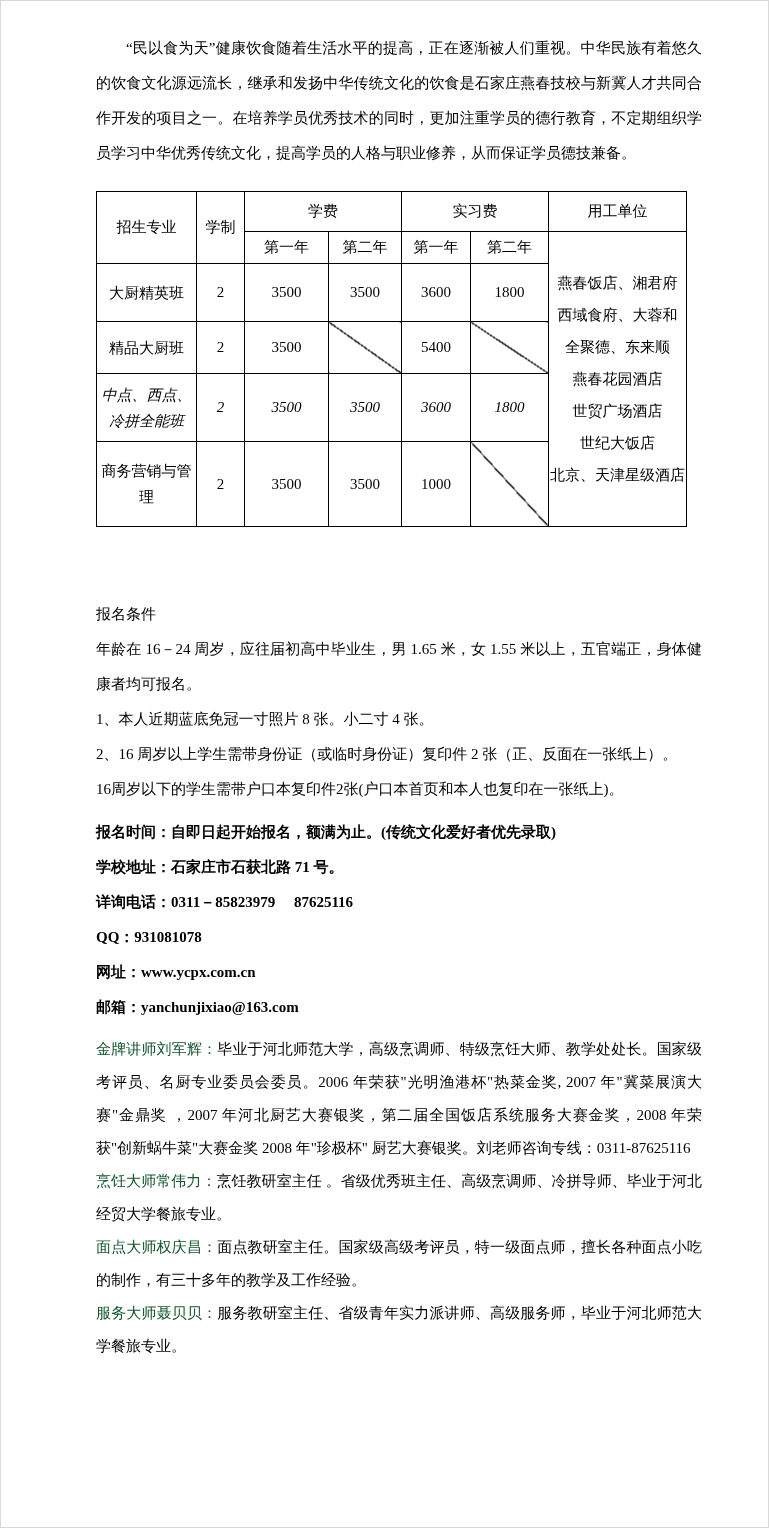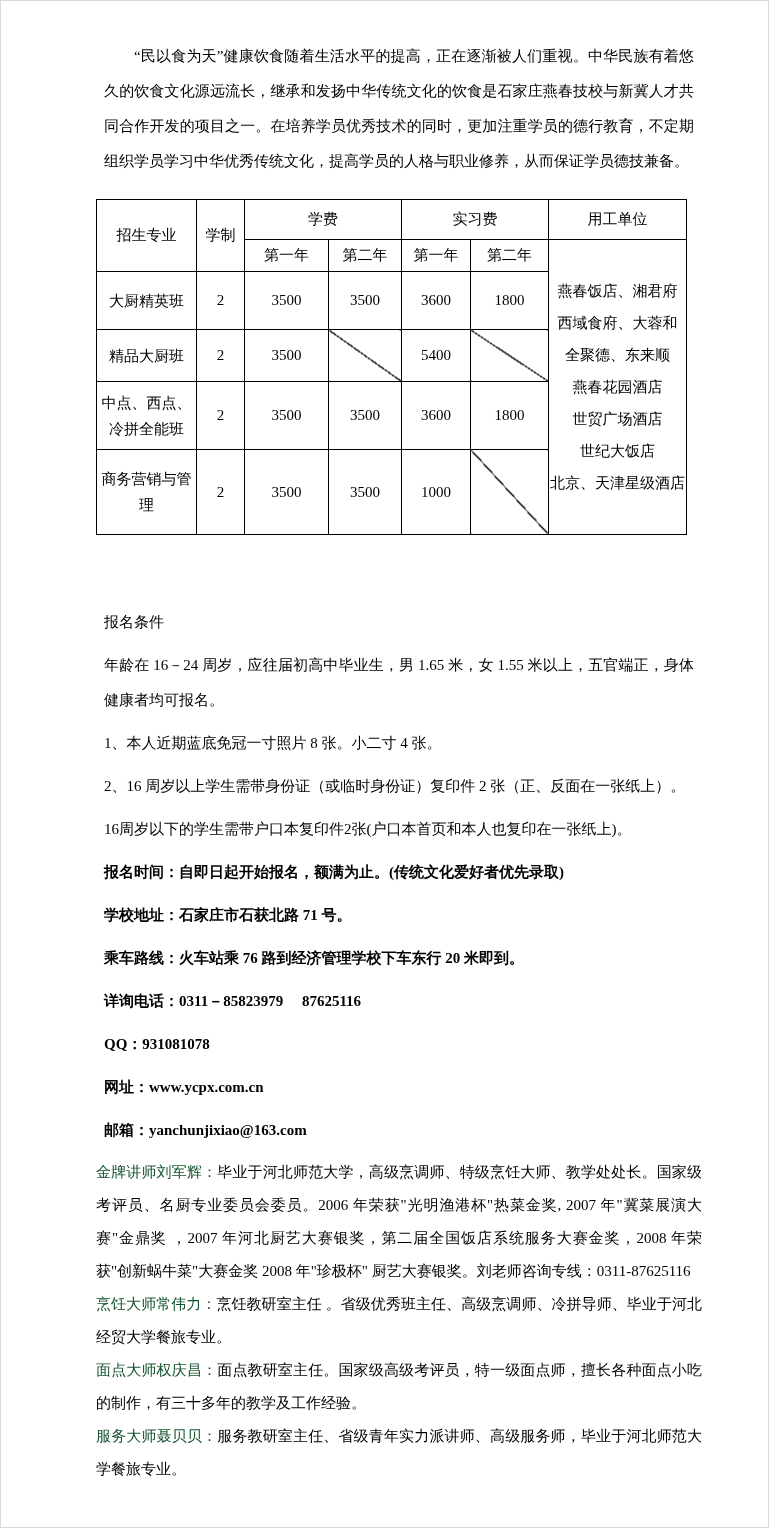--- a/index.html
+++ b/index.html
@@ -11,21 +11,21 @@
   .page{
     width:769px;
     min-height:1528px;
     box-sizing:border-box;
     background:#ffffff;
     border:1px solid #d9d9d9;
     padding:30px 66px 20px 95px;
   }
   
   .para,.line{
-    margin:8px;
+    margin:0;
     font-size:15px;
     line-height:35px;
   }
   .para{text-align:justify;}
   .indent{text-indent:2em;}
 
   
   table.fees{
     border-collapse:collapse;
     table-layout:fixed;
@@ -37,21 +37,21 @@
     border:1px solid #000;
     text-align:center;
     vertical-align:middle;
     padding:0;
     overflow:hidden;
   }
   tr.h1{height:40px;}
   tr.h2{height:32px;}
   tr.r0{height:58px;}
   tr.r1{height:52px;margin-left:12px;}
-  tr.r2{height:68px;}
+  tr.r2{height:68px;font-style:italic;}
   tr.r3{height:85px;}
   td.td-major{
     text-align:left;
     padding:0 2px 0 9px;
     line-height:26px;
   }
   td.employers{
     text-align:left;
     vertical-align:bottom;
     padding:4px 2px 6px 8px;
@@ -159,21 +159,20 @@
     <p class="line">报名条件</p>
     <p class="para">年龄在 16－24 周岁，应往届初高中毕业生，男 1.65 米，女 1.55 米以上，五官端正，身体健康者均可报名。</p>
     <p class="line">1、本人近期蓝底免冠一寸照片 8 张。小二寸 4 张。</p>
     <p class="para">2、16 周岁以上学生需带身份证（或临时身份证）复印件 2 张（正、反面在一张纸上）。</p>
     <p class="para">16周岁以下的学生需带户口本复印件2张(户口本首页和本人也复印在一张纸上)。</p>
   </div>
 
   <div class="contact-block">
     <p class="line">报名时间：自即日起开始报名，额满为止。(传统文化爱好者优先录取)</p>
     <p class="line">学校地址：石家庄市石获北路 71 号。</p>
-    <p class="line">乘车路线：火车站乘 76 路到经济管理学校下车东行 20 米即到。</p>
     <p class="line">详询电话：0311－85823979　 87625116</p>
     <p class="line">QQ：931081078</p>
     <p class="line">网址：www.ycpx.com.cn</p>
     <p class="line">邮箱：yanchunjixiao@163.com</p>
   </div>
 
   <div class="teacher-block">
     <p class="teacher"><span class="tname">金牌讲师刘军辉：</span><span>毕业于河北师范大学，高级烹调师、特级烹饪大师、教学处处长。国家级考评员、名厨专业委员会委员。2006 年荣获"光明渔港杯"热菜金奖, 2007 年"冀菜展演大赛"金鼎奖 ，2007 年河北厨艺大赛银奖，第二届全国饭店系统服务大赛金奖，2008 年荣获"创新蜗牛菜"大赛金奖 2008 年"珍极杯" 厨艺大赛银奖。刘老师咨询专线：0311-87625116</span></p>
     <p class="teacher"><span class="tname">烹饪大师常伟力：</span><span>烹饪教研室主任 。省级优秀班主任、高级烹调师、冷拼导师、毕业于河北经贸大学餐旅专业。</span></p>
     <p class="teacher"><span class="tname">面点大师权庆昌：</span><span>面点教研室主任。国家级高级考评员，特一级面点师，擅长各种面点小吃的制作，有三十多年的教学及工作经验。</span></p>

